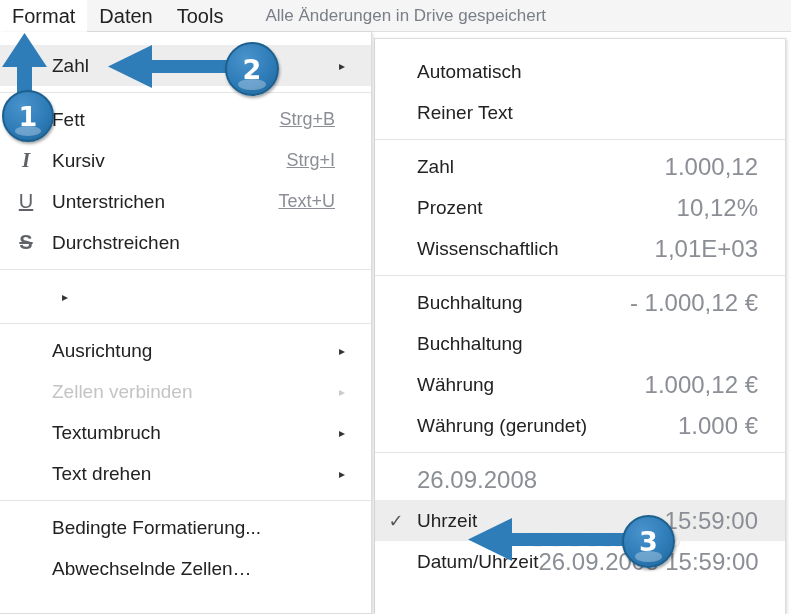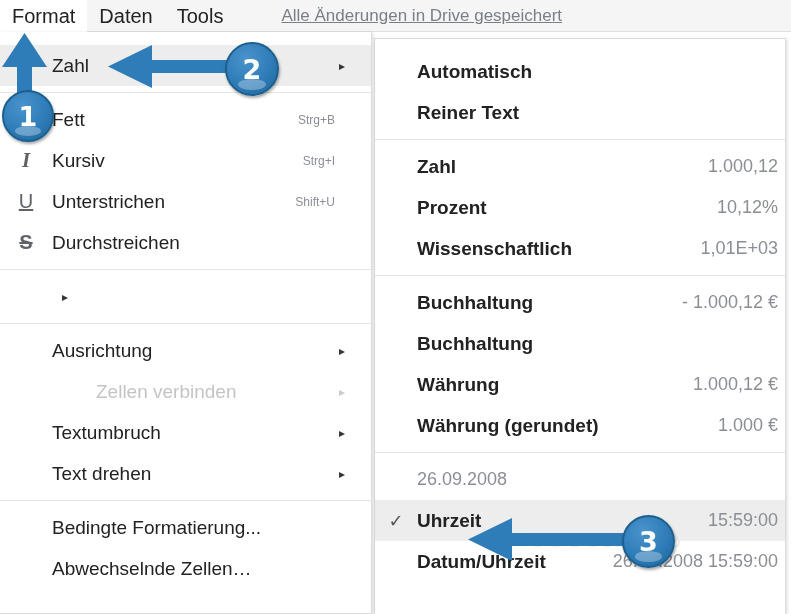--- a/index.html
+++ b/index.html
@@ -32,24 +32,23 @@
     color: #222222;
     padding: 0 12px;
     line-height: 32px;
     height: 32px;
     white-space: nowrap;
   }
   .menubar-item.active {
     background: #ffffff;
   }
   #save-status {
-    margin-left: 46px;
+    margin-left: 30px;
     font-size: 17px;
     color: #7a7f87;
-    text-decoration: underline;
     white-space: nowrap;
   }
 
   
   #format-menu {
     position: absolute;
     left: 0;
     top: 32px;
     width: 372px;
     height: 582px;
@@ -65,34 +64,35 @@
     position: relative;
     height: 41px;
     display: flex;
     align-items: center;
     padding: 0 14px 0 0;
     box-sizing: border-box;
     font-size: 19px;
     color: #222222;
   }
   .mi.highlight { background: #ededed; }
-  .mi.disabled { color: #c4c4c4; gap: 44px; }
+  .mi.disabled { color: #c4c4c4; }
   .mi-icon {
     width: 52px;
     flex: 0 0 52px;
     text-align: center;
     font-size: 19px;
     color: #5f6368;
   }
   .mi-label { flex: 1 1 auto; white-space: nowrap; }
   .mi-shortcut {
     color: #8b8f95;
-    font-size: 12px;
+    font-size: 18px;
     white-space: nowrap;
     padding-right: 10px;
+    text-decoration: underline;
   }
   .mi-arrow {
     color: #333333;
     font-size: 12px;
     padding-right: 12px;
   }
   .mi.disabled .mi-arrow { color: #cccccc; }
   .sep {
     height: 1px;
     background: #e4e4e4;
@@ -127,26 +127,26 @@
     color: #222222;
   }
   .si.highlight { background: #ededed; }
   .si-check {
     width: 42px;
     flex: 0 0 42px;
     text-align: center;
     font-size: 18px;
     color: #555555;
   }
-  .si-label { flex: 1 1 auto; white-space: nowrap; font-weight: bold; }
+  .si-label { flex: 1 1 auto; white-space: nowrap; }
   .si-sample {
     color: #8b8f95;
-    font-size: 18px;
-    white-space: nowrap;
-    padding-right: 7px;
+    font-size: 24px;
+    white-space: nowrap;
+    padding-right: 27px;
   }
 
   
   #watermark {
     position: absolute;
     left: 530px;
     top: 524px;
     font-size: 26px;
     letter-spacing: 1px;
     color: #f0eeec;
@@ -216,21 +216,21 @@
     </div>
     <div class="mi">
       <div class="mi-icon ic-italic">I</div>
       <div class="mi-label">Kursiv</div>
       <div class="mi-shortcut">Strg+I</div>
       <div class="mi-arrow"></div>
     </div>
     <div class="mi">
       <div class="mi-icon ic-underline">U</div>
       <div class="mi-label">Unterstrichen</div>
-      <div class="mi-shortcut">Shift+U</div>
+      <div class="mi-shortcut">Text+U</div>
       <div class="mi-arrow"></div>
     </div>
     <div class="mi">
       <div class="mi-icon ic-strike">S</div>
       <div class="mi-label">Durchstreichen</div>
       <div class="mi-arrow"></div>
     </div>
     <div class="sep"></div>
     <div class="mi">
       <div class="mi-icon "></div>

